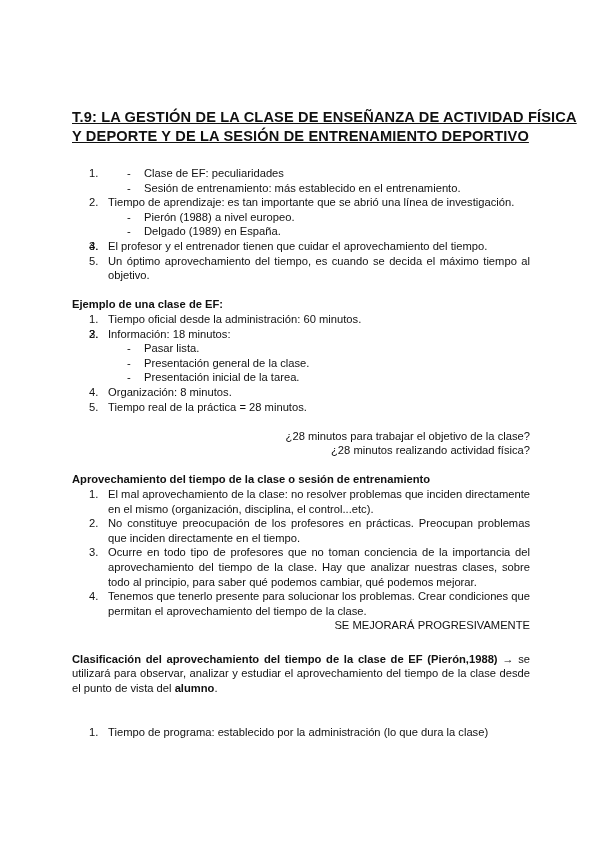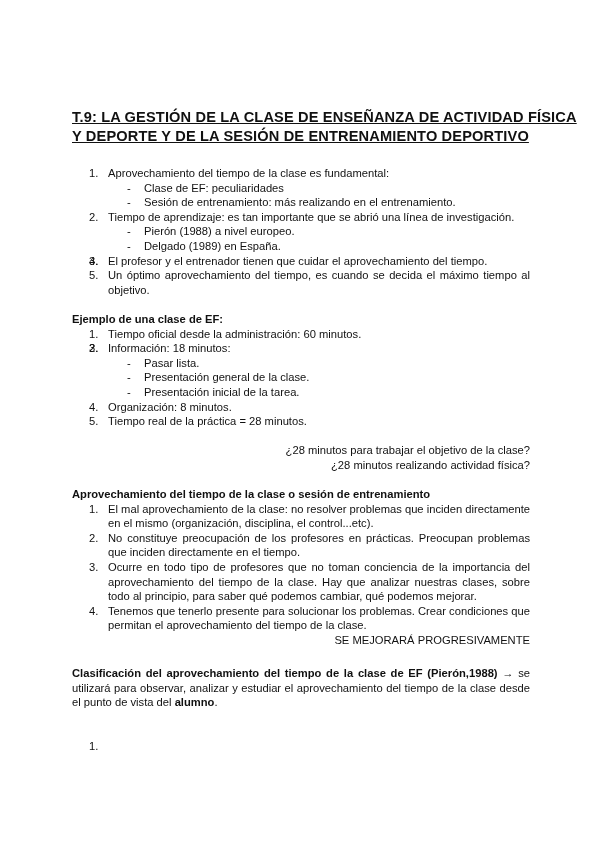--- a/index.html
+++ b/index.html
@@ -82,24 +82,23 @@
     <span class="line">T.9: LA GESTIÓN DE LA CLASE DE ENSEÑANZA DE ACTIVIDAD FÍSICA</span>
     <span class="line">Y DEPORTE Y DE LA SESIÓN DE ENTRENAMIENTO DEPORTIVO</span>
   </h1>
 
   <div style="height:20px"></div>
 
   <section>
     <ul class="ol">
       <li class="ol-item">
         <span class="ol-num">1.</span>
-        <span>Aprovechamiento del tiempo de la clase es fundamental:</span>
         <ul class="sub">
           <li class="sub-item"><span class="sub-dash">-</span><span>Clase de EF: peculiaridades</span></li>
-          <li class="sub-item"><span class="sub-dash">-</span><span>Sesión de entrenamiento: más realizando en el entrenamiento.</span></li>
+          <li class="sub-item"><span class="sub-dash">-</span><span>Sesión de entrenamiento: más establecido en el entrenamiento.</span></li>
         </ul>
       </li>
       <li class="ol-item">
         <span class="ol-num">2.</span>
         <span>Tiempo de aprendizaje: es tan importante que se abrió una línea de investigación.</span>
         <ul class="sub">
           <li class="sub-item"><span class="sub-dash">-</span><span>Pierón (1988) a nivel europeo.</span></li>
           <li class="sub-item"><span class="sub-dash">-</span><span>Delgado (1989) en España.</span></li>
         </ul>
       </li>
@@ -184,17 +183,18 @@
 
   <section>
     <p class="para justify"><span class="bold">Clasificación del aprovechamiento del tiempo de la clase de EF (Pierón,1988)</span> <span>→</span><span> se utilizará para observar, analizar y estudiar el aprovechamiento del tiempo de la clase desde el punto de vista del </span><span class="bold">alumno</span><span>.</span></p>
 
     <div class="gap-sm"></div>
     <div class="gap-sm"></div>
 
     <ul class="ol">
       <li class="ol-item">
         <span class="ol-num">1.</span>
+        <span>Tiempo de programa: establecido por la administración (lo que dura la clase)</span>
       </li>
     </ul>
   </section>
 
 </div>
 
 </body></html>

